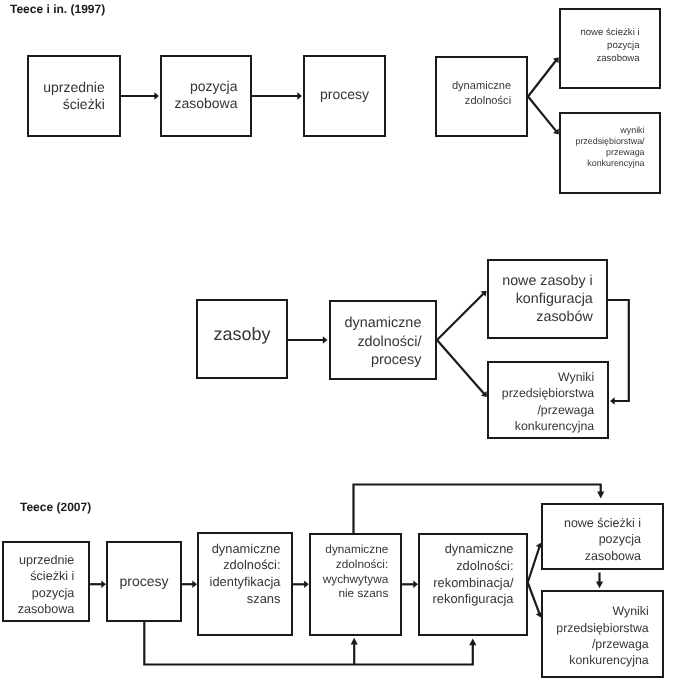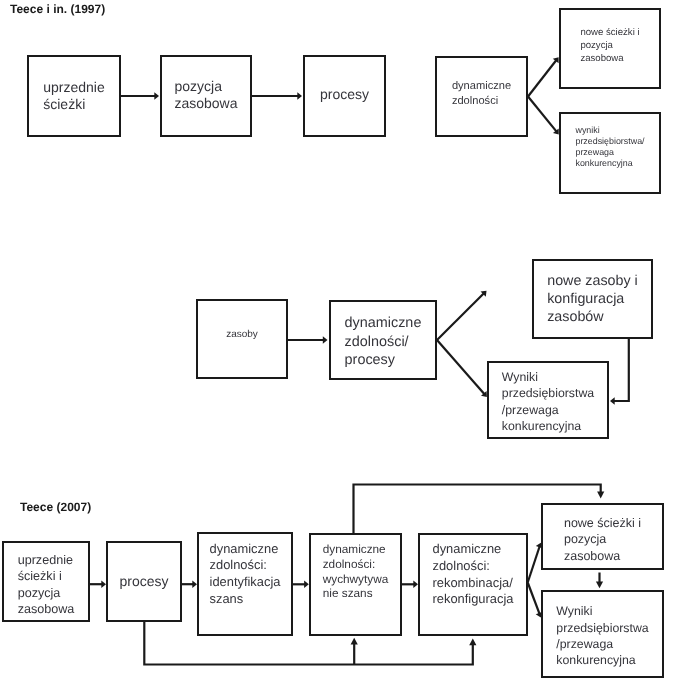--- a/index.html
+++ b/index.html
@@ -41,37 +41,37 @@
     white-space: nowrap;
   }
   .node {
     position: absolute;
     box-sizing: border-box;
     border: 2px solid #1a1a1a;
     background: #ffffff;
     display: flex;
     align-items: center;
     justify-content: center;
-    text-align: left;
+    text-align: right;
   }
   .node-label {
     font-family: "Liberation Sans", sans-serif;
     color: #35353b;
     white-space: pre-line;
     padding: 0 1px;
     display: block;
     position: relative;
     top: var(--dy, 0px);
     transform: translateZ(0);
   }
   
   .t14  .node-label { font-size: 14px;   line-height: 17px; }
   .t145 .node-label { font-size: 14.4px; line-height: 18.5px; }
   .t143 .node-label { font-size: 14.3px; line-height: 18px; }
-  .t136 .node-label { font-size: 10px; line-height: 17px; }
+  .t136 .node-label { font-size: 18px; line-height: 17px; }
   .t123 .node-label { font-size: 12.3px; line-height: 16.4px; }
   .t126 .node-label { font-size: 12.6px; line-height: 16.3px; }
   .t13  .node-label { font-size: 12.9px; line-height: 16.7px; }
   .t95  .node-label { font-size: 9.6px;  line-height: 13px; }
   .t9   .node-label { font-size: 8.9px;  line-height: 10.8px; }
   .t11  .node-label { font-size: 11.1px; line-height: 14.8px; }
   .t118 .node-label { font-size: 11.8px; line-height: 14.8px; }
   .t125 .node-label { font-size: 12.5px; line-height: 16.6px; }
 </style>
 </head>
@@ -151,21 +151,21 @@
     </div>
 
   <div class="node t136" style="left:196px; top:299px; width:92px; height:80px; --dy:-5px;">
       <span class="node-label">zasoby</span>
     </div>
   <div class="node t145" style="left:329px; top:300px; width:108px; height:80px; --dy:2px;">
       <span class="node-label">dynamiczne
 zdolności/
 procesy</span>
     </div>
-  <div class="node t143" style="left:487px; top:259px; width:121px; height:80px;margin-left:45px;">
+  <div class="node t143" style="left:487px; top:259px; width:121px; height:80px;">
       <span class="node-label">nowe zasoby i
 konfiguracja
 zasobów</span>
     </div>
   <div class="node t123" style="left:487px; top:361px; width:122px; height:78px; --dy:1.5px;">
       <span class="node-label">Wyniki
 przedsiębiorstwa
 /przewaga
 konkurencyjna</span>
     </div>

